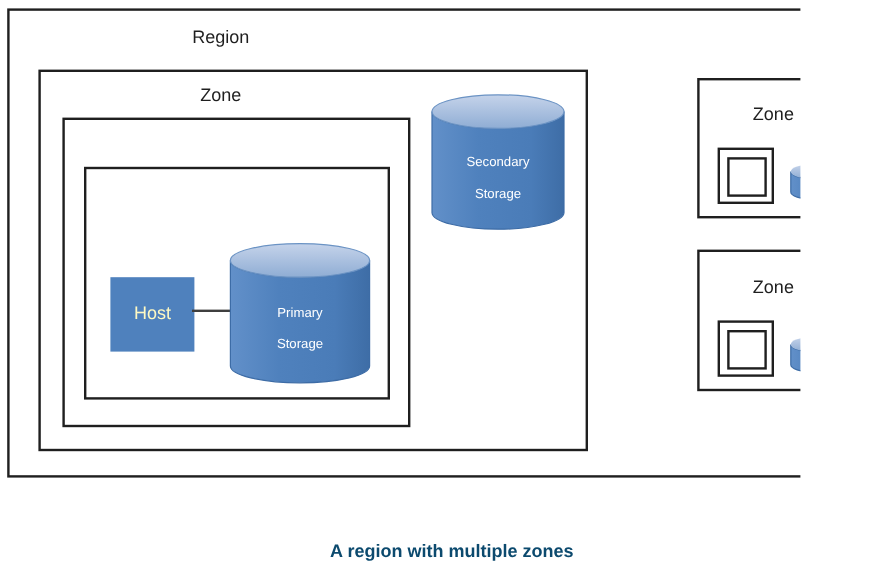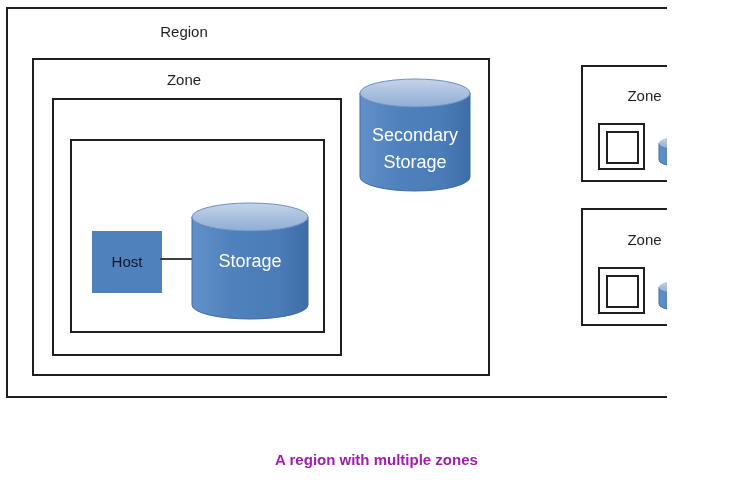--- a/index.html
+++ b/index.html
@@ -7,32 +7,32 @@
     position:relative;width:667px;height:480px;background:#ffffff;
     font-family:"Liberation Sans",sans-serif;overflow:hidden;
   }
   .box{position:absolute;border:2px solid #1f1f1f;background:transparent;box-sizing:border-box;}
   .thinbox{position:absolute;border:2px solid #1f1f1f;box-sizing:border-box;}
   .lbl{
     position:absolute;font-size:15px;color:#1f1f1f;text-align:center;
     white-space:nowrap;line-height:17px;
   }
   .cyl-lbl{
-    position:absolute;color:#ffffff;font-size:18px;text-align:center;
+    position:absolute;color:#ffffff;font-size:11px;text-align:center;
   }
   #host-box{
     position:absolute;left:92px;top:231px;width:70px;height:62px;
-    background:#4f81bd;color:#0f172a;font-size:15px;text-align:center;
+    background:#4f81bd;color:#fef9c3;font-size:15px;text-align:center;
     line-height:62px;box-sizing:border-box;
   }
   #connector{position:absolute;left:160px;top:258px;width:32px;height:2px;background:#3f3f3f;}
   svg{position:absolute;display:block;}
   #caption{
     position:absolute;left:0;top:451px;width:741px;text-align:center;
-    color:#a21caf;font-size:15px;font-weight:700;text-indent:12px;
+    color:#0c4a6e;font-size:15px;font-weight:700;text-indent:12px;
   }
   .sq-outer{position:absolute;border:2px solid #1f1f1f;box-sizing:border-box;}
   .sq-inner{position:absolute;left:6px;top:6px;width:33px;height:33px;border:2px solid #1f1f1f;box-sizing:border-box;}
 </style>
 </head>
 <body>
 
 <div id="stage">
 
   <div class="box" style="left:6px;top:7px;width:727px;height:391px;"></div>
@@ -61,20 +61,21 @@
       </linearGradient>
       <linearGradient id="pt" x1="0" y1="0" x2="0" y2="1">
         <stop offset="0" stop-color="#c5d3ea"></stop>
           <stop offset="1" stop-color="#8fadd4"></stop>
       </linearGradient>
     </defs>
     <path d="M 2 15 L 2 103 A 58 14 0 0 0 118 103 L 118 15 A 58 14 0 0 1 2 15 Z" fill="url(#pb)" stroke="#3d6ca6" stroke-width="1"></path>
     <ellipse cx="60" cy="15" rx="58" ry="14" fill="url(#pt)" stroke="#6b93c4" stroke-width="1"></ellipse>
   </svg>
   <div class="cyl-lbl" style="left:190px;top:248px;width:120px;line-height:26px;">
+    <div>Primary</div>
     <div>Storage</div>
   </div>
 
   <svg style="left:358px;top:78px;" width="114" height="115" viewBox="0 0 114 115">
     <defs>
       <linearGradient id="sb" x1="0" y1="0" x2="1" y2="0">
         <stop offset="0" stop-color="#6290c9"></stop>
           <stop offset="0.35" stop-color="#4f81bd"></stop>
         <stop offset="0.75" stop-color="#4a7cb8"></stop>
           <stop offset="1" stop-color="#3e6da6"></stop>

